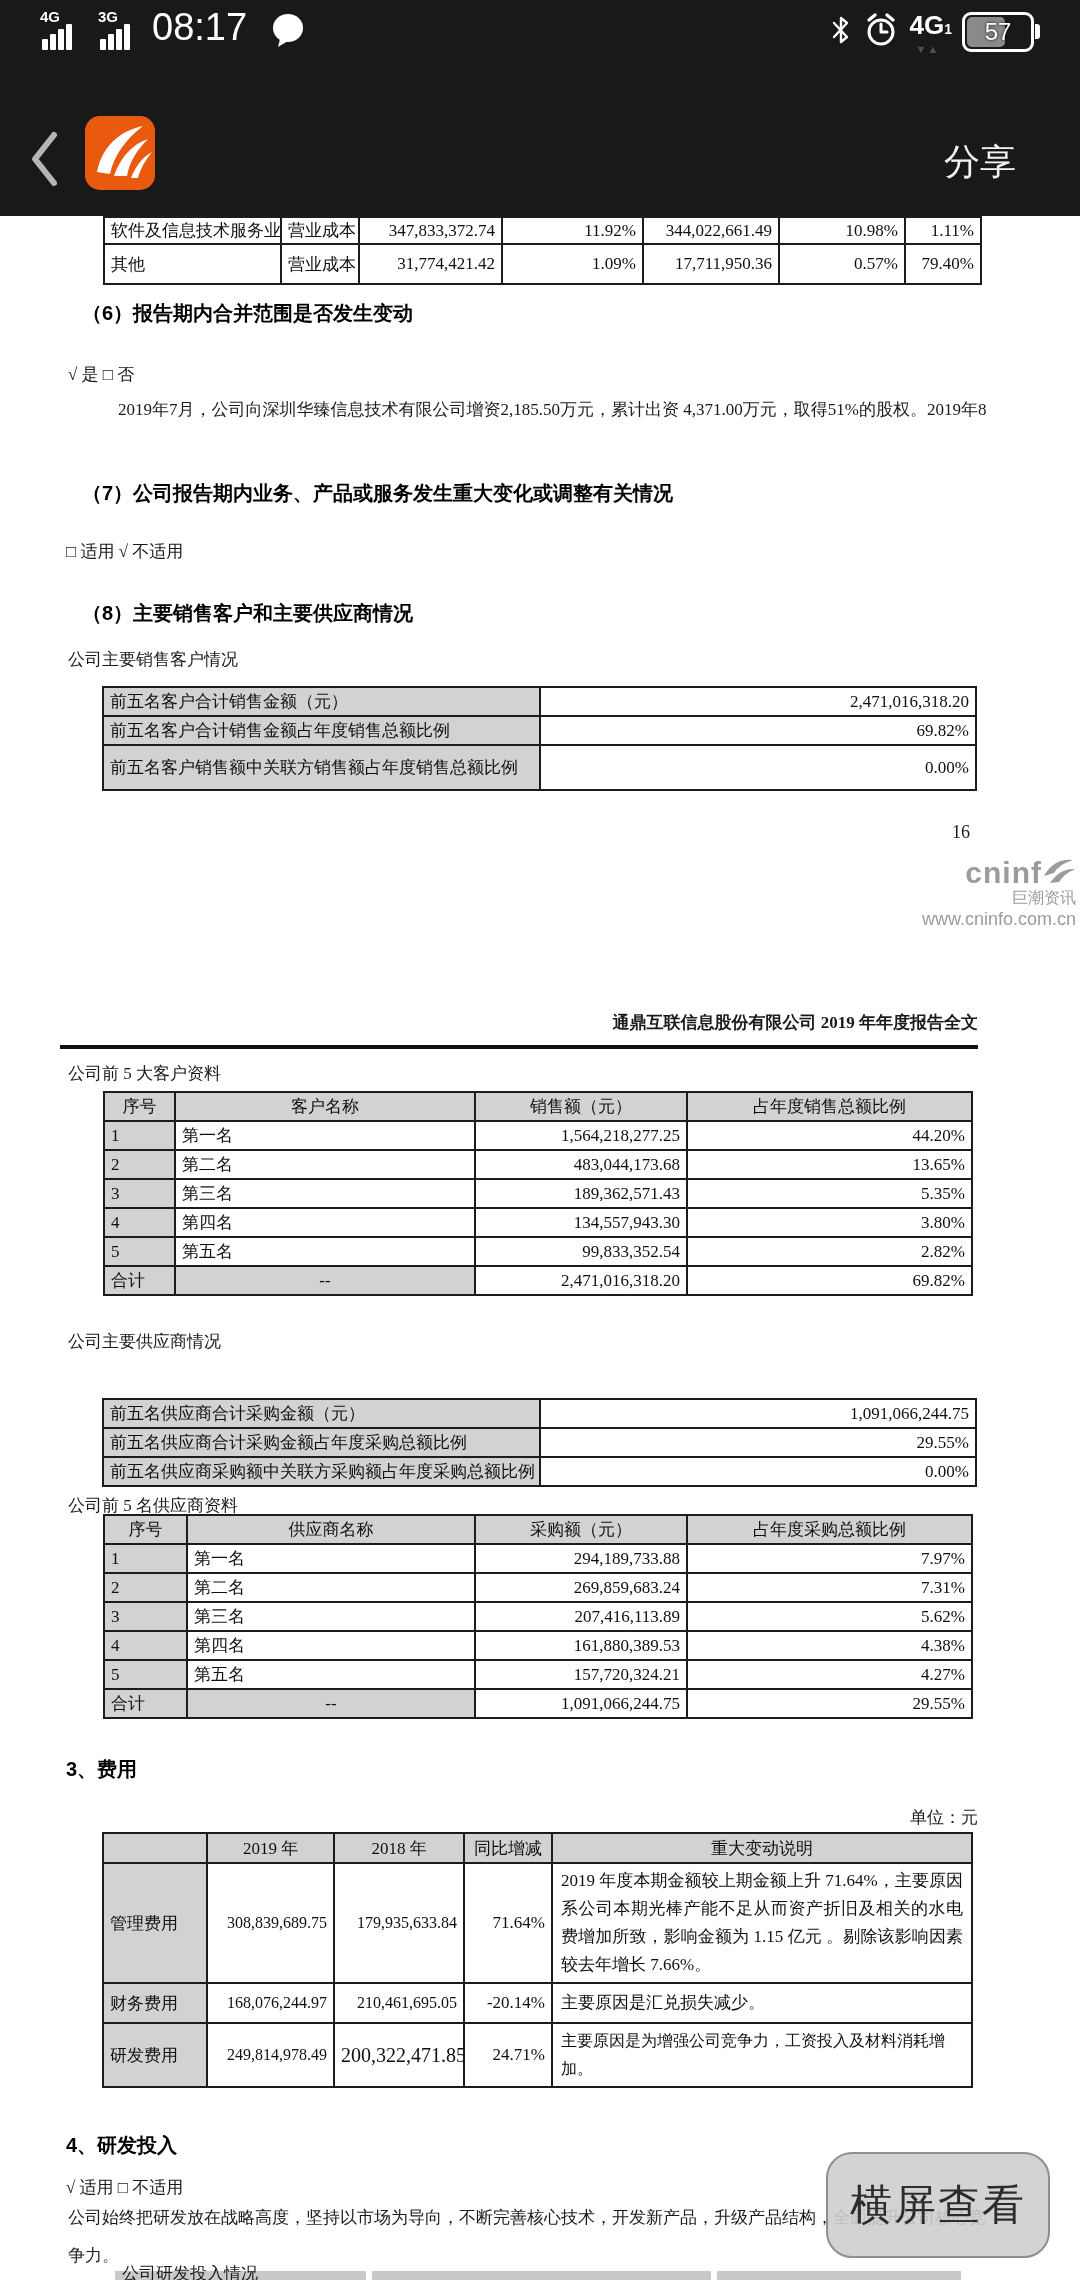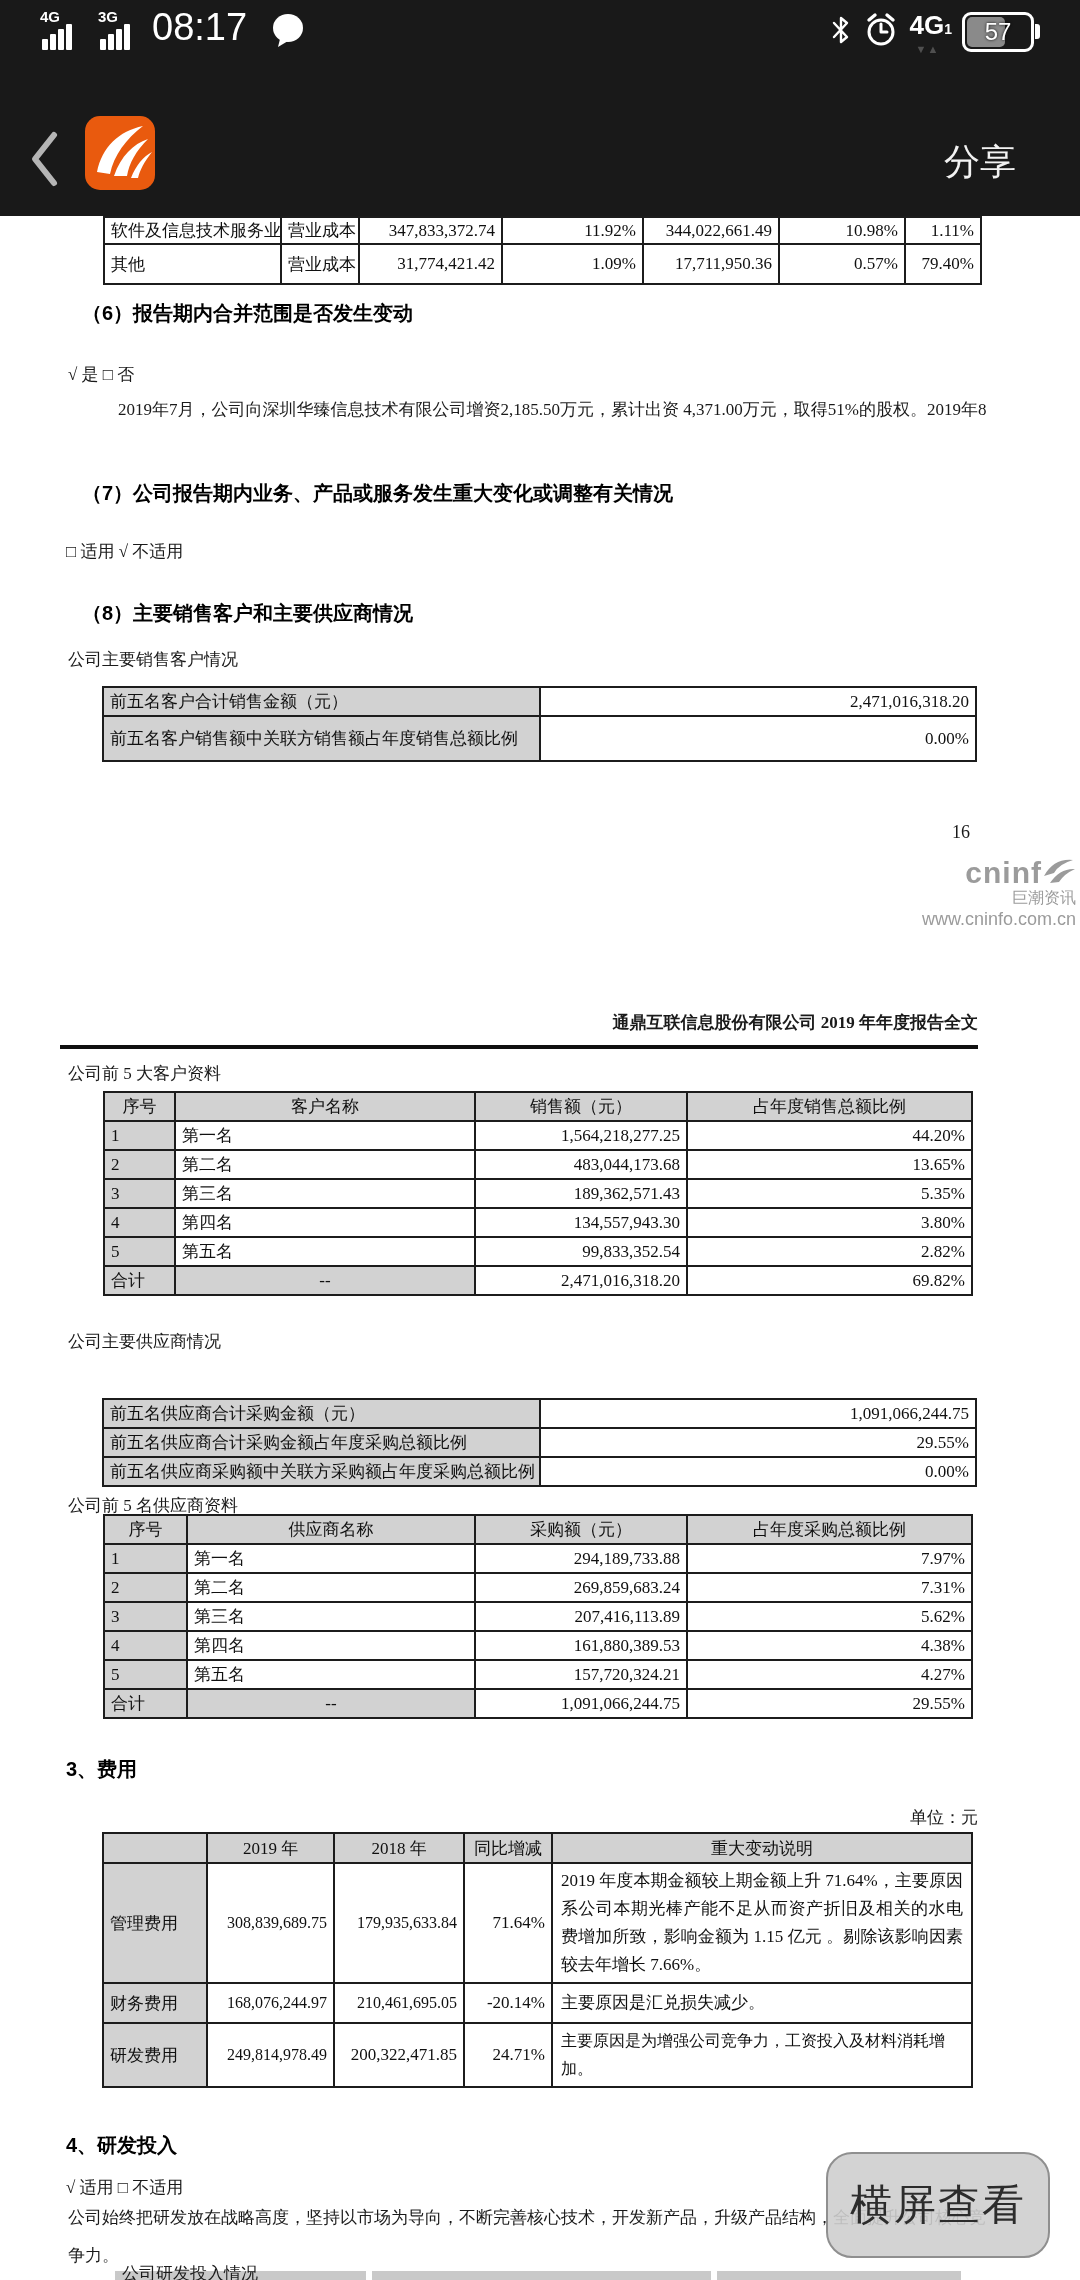--- a/index.html
+++ b/index.html
@@ -169,20 +169,24 @@
     <table class="tbl" style="left:102px;top:470px;width:873px;">
       <colgroup>
           <col style="width:437px">
           <col style="width:436px">
         </colgroup>
       <tbody>
           <tr style="height:29px">
         <td class="g">前五名客户合计销售金额（元）</td>
         <td class="r">2,471,016,318.20</td>
       </tr>
+      <tr style="height:29px">
+        <td class="g">前五名客户合计销售金额占年度销售总额比例</td>
+        <td class="r">69.82%</td>
+      </tr>
       <tr style="height:45px">
         <td class="g">前五名客户销售额中关联方销售额占年度销售总额比例</td>
         <td class="r">0.00%</td>
       </tr>
     </tbody>
       </table>
 
     <div class="abs body17" style="left:952px;top:606px;font-size:18px;">16</div>
     <div class="cninfo" style="top:640px;">
       <div>
@@ -356,21 +360,21 @@
       <tr style="height:40px">
         <td class="g">财务费用</td>
         <td class="r" style="font-size:16px">168,076,244.97</td>
         <td class="r" style="font-size:16px">210,461,695.05</td>
         <td class="r">-20.14%</td>
         <td class="desc">主要原因是汇兑损失减少。</td>
       </tr>
       <tr style="height:40px">
         <td class="g">研发费用</td>
         <td class="r" style="font-size:16px">249,814,978.49</td>
-        <td class="r" style="font-size:17px">200,322,471.85</td>
+        <td class="r" style="font-size:20px">200,322,471.85</td>
         <td class="r">24.71%</td>
         <td class="desc" style="font-size:16px">主要原因是为增强公司竞争力，工资投入及材料消耗增加。</td>
       </tr>
     </tbody>
       </table>
 
     <div class="abs h2" style="left:66px;top:1916px;">4、研发投入</div>
     <div class="abs body17" style="left:66px;top:1960px;">√ 适用 □ 不适用</div>
     <div class="abs body17" style="left:68px;top:1990px;width:960px;">公司始终把研发放在战略高度，坚持以市场为导向，不断完善核心技术，开发新产品，升级产品结构，全面提升公司核心竞</div>
     <div class="abs body17" style="left:68px;top:2028px;font-family:Liberation Mono, monospace;">争力。</div>

